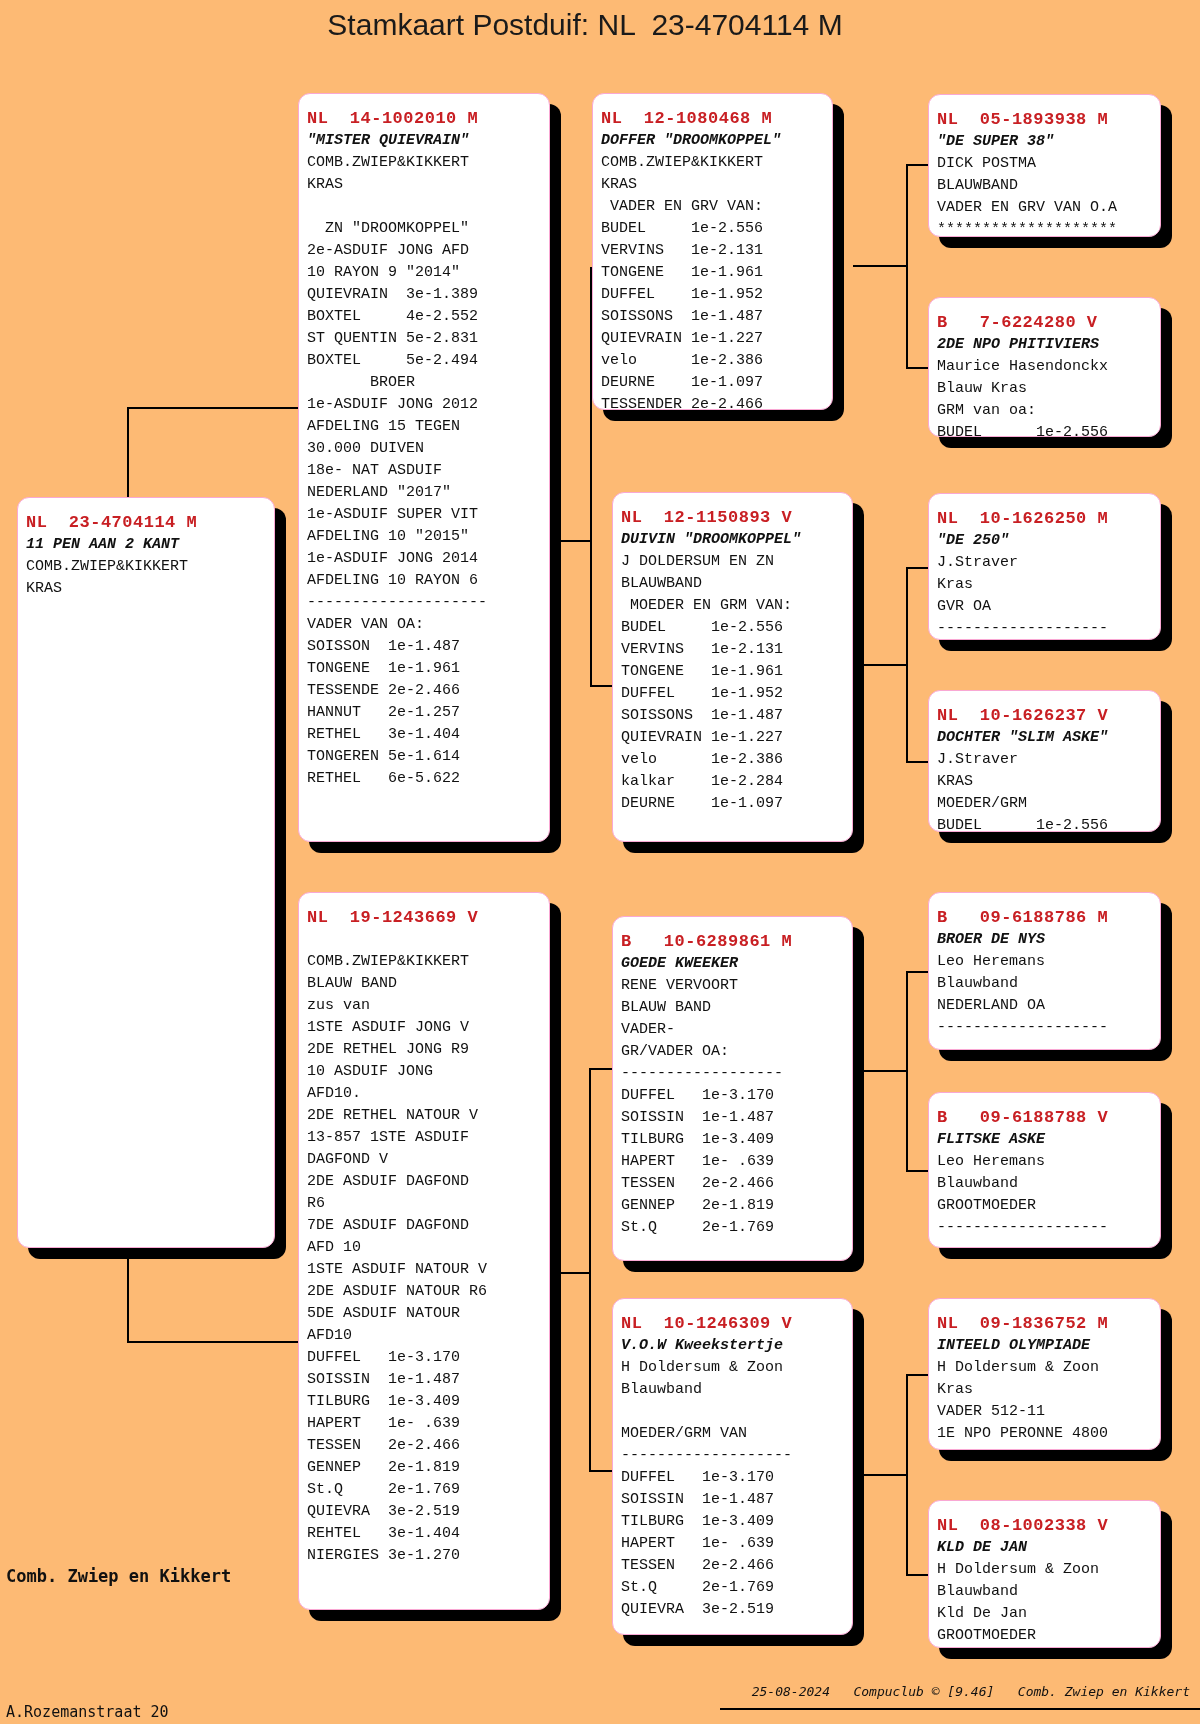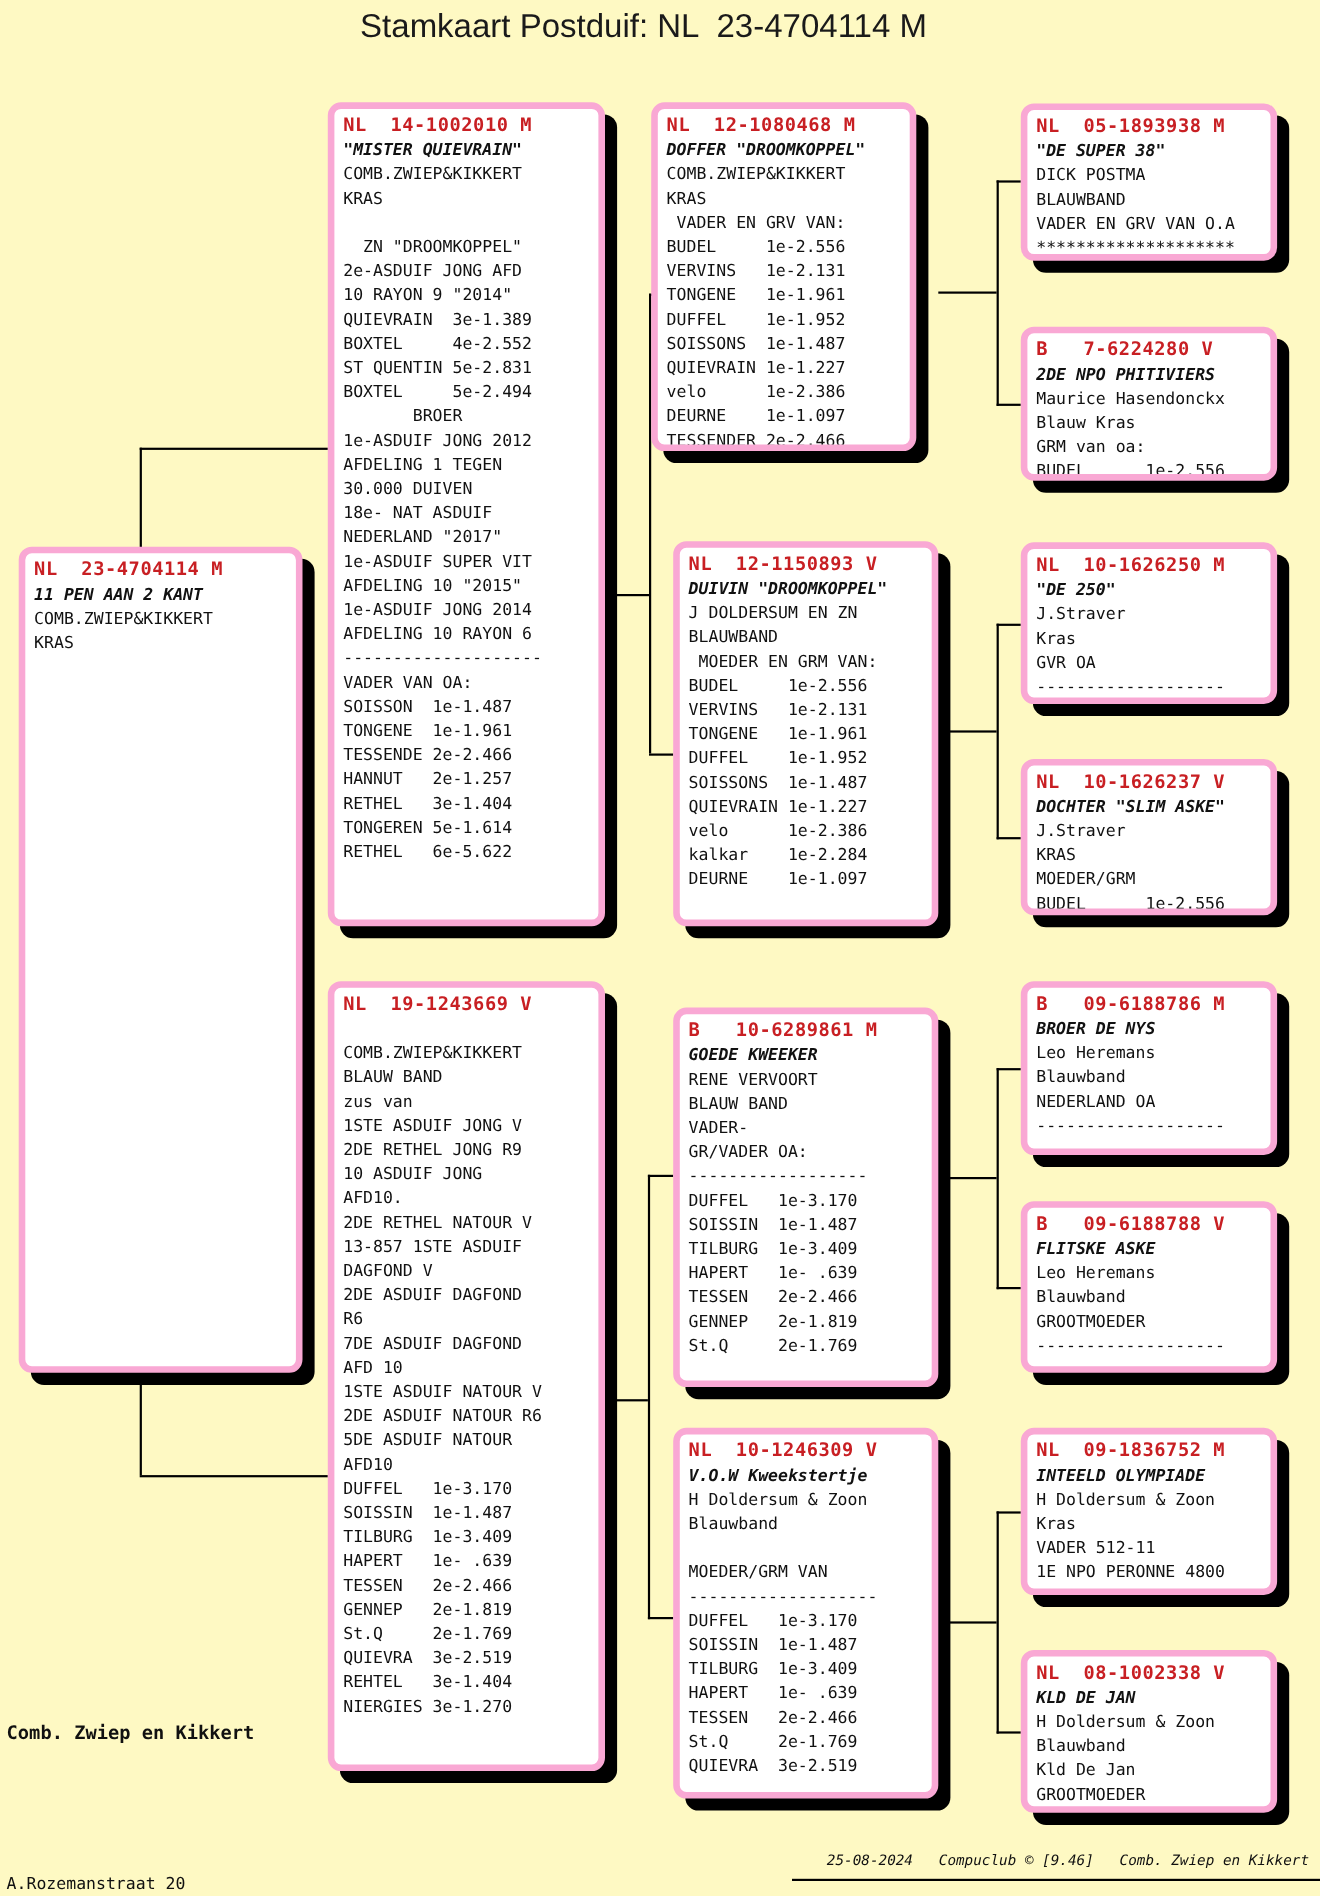--- a/index.html
+++ b/index.html
@@ -1,40 +1,41 @@
 <!DOCTYPE html>
 <html><head>
 <meta charset="utf-8">
 <style>
   html,body{margin:0;padding:0;background:#ffffff;}
   #page{
     position:relative;
     width:1200px;height:1724px;
-    background:#fef9c3;
+    background:#fdba74;
     font-family:"DejaVu Sans Mono","Liberation Mono",monospace;
     color:#111;
     overflow:hidden;
   }
   .title{
     position:absolute;top:8px;left:0;width:1170px;
     text-align:center;
     font-family:"Liberation Sans","DejaVu Sans",sans-serif;
     font-size:30px;font-weight:500;color:#1a1a1a;
     white-space:pre;
   }
   .pbox{
     position:absolute;
     background:#ffffff;
-    border:6px solid #f9a8d4;
+    border:1px solid #f9a8d4;
     border-radius:12px;
     box-shadow:11px 11px 0 #000;
-    padding:4px 8px;
+    padding:14px 8px;
     box-sizing:border-box;
     overflow:hidden;
     z-index:2;
+    font-family:Liberation Mono, monospace;
   }
   .bx-line{
     white-space:pre;
     font-size:15px;
     line-height:22px;
     min-height:22px;
     letter-spacing:0;
   }
   .bx-line.red{
     color:#c81f23;
@@ -130,21 +131,21 @@
       <div class="bx-line"></div>
       <div class="bx-line">  ZN "DROOMKOPPEL"</div>
       <div class="bx-line">2e-ASDUIF JONG AFD</div>
       <div class="bx-line">10 RAYON 9 "2014"</div>
       <div class="bx-line">QUIEVRAIN  3e-1.389</div>
       <div class="bx-line">BOXTEL     4e-2.552</div>
       <div class="bx-line">ST QUENTIN 5e-2.831</div>
       <div class="bx-line">BOXTEL     5e-2.494</div>
       <div class="bx-line">       BROER</div>
       <div class="bx-line">1e-ASDUIF JONG 2012</div>
-      <div class="bx-line">AFDELING 1 TEGEN</div>
+      <div class="bx-line">AFDELING 15 TEGEN</div>
       <div class="bx-line">30.000 DUIVEN</div>
       <div class="bx-line">18e- NAT ASDUIF</div>
       <div class="bx-line">NEDERLAND "2017"</div>
       <div class="bx-line">1e-ASDUIF SUPER VIT</div>
       <div class="bx-line">AFDELING 10 "2015"</div>
       <div class="bx-line">1e-ASDUIF JONG 2014</div>
       <div class="bx-line">AFDELING 10 RAYON 6</div>
       <div class="bx-line">--------------------</div>
       <div class="bx-line">VADER VAN OA:</div>
       <div class="bx-line">SOISSON  1e-1.487</div>

